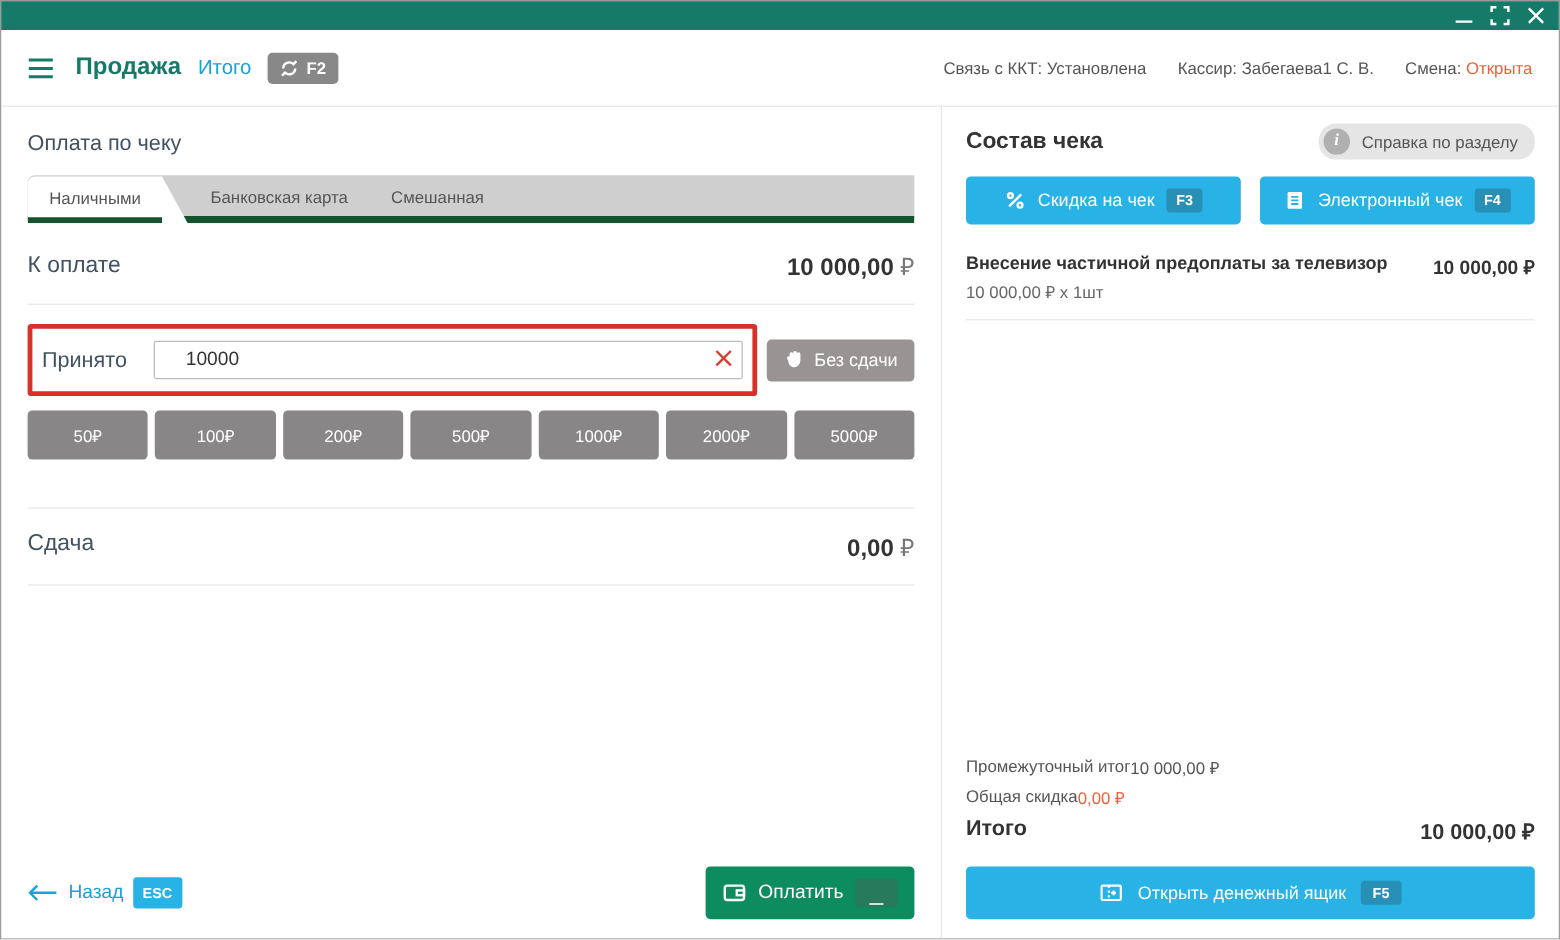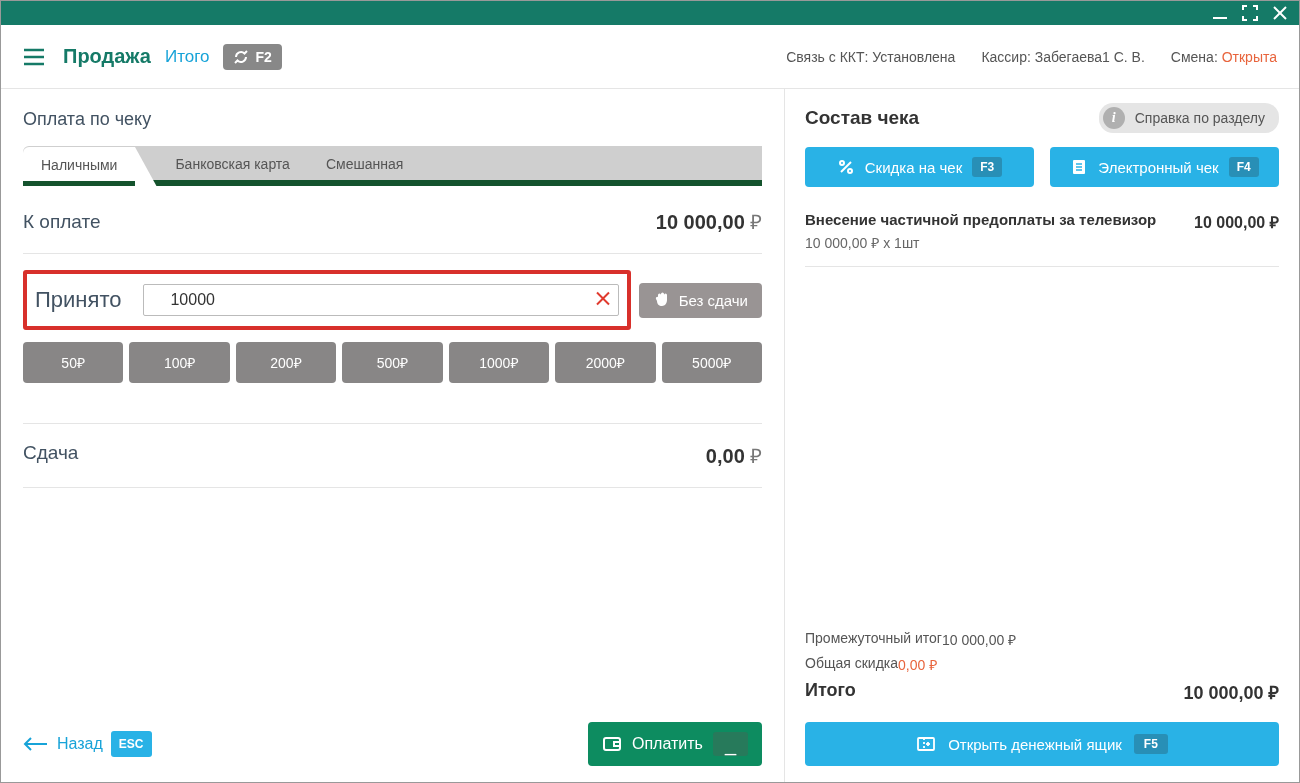--- a/index.html
+++ b/index.html
@@ -24,21 +24,21 @@
   .tabs-bar { display: flex; border-bottom: 6px solid #14532d; background: #cfcfcf; border-top-left-radius: 6px; position: relative; height: 40px; }
   .tabs-bar .tab { padding: 10px 18px; font-size: 14px; color: #555; cursor: pointer; }
   .tabs-bar .tab.active { background: #fff; font-weight: 500; position: relative; top: 1px; border-top-left-radius: 6px; }
   .tabs-bar .slope { width: 0; height: 0; border-right: 22px solid transparent; border-bottom: 40px solid #fff; position: relative; top: 1px; }
   .summary-row { display: flex; justify-content: space-between; align-items: center; padding: 22px 0 18px 0; border-bottom: 1px solid #e5e5e5; }
   .summary-row .lbl { font-size: 19px; color: #425262; font-weight: 500; }
   .summary-row .amt { font-size: 20px; font-weight: 700; color: #333; }
   .amt .cur { font-weight: 500; color: #777; }
   .received-zone { display: flex; gap: 8px; margin-top: 16px; align-items: center; }
   .received-box { display: flex; align-items: center; gap: 22px; border: 4px solid #d8302b; border-radius: 3px; padding: 10px 8px 10px 8px; flex: 1; }
-  .received-box .rlbl { font-size: 22px; color: #425262; font-weight: 500; }
+  .received-box .rlbl { font-size: 18px; color: #425262; font-weight: 500; }
   .received-input-wrap { flex: 1; position: relative; }
   .received-input { width: 100%; height: 32px; border: 1px solid #bbb; border-radius: 2px; padding: 0 36px 0 26px; font-size: 16px; color: #333; }
   .received-input-wrap .clear-btn { position: absolute; right: 8px; top: 50%; transform: translateY(-50%); cursor: pointer; }
   .no-change-btn { background: #999494; color: #fff; display: flex; align-items: center; gap: 8px; padding: 12px 14px; border-radius: 4px; font-size: 15px; cursor: pointer; height: 35px; }
   .money-row { display: flex; gap: 6px; margin-top: 12px; }
   .money-btn { flex: 1; background: #888686; color: #fff; border-radius: 4px; text-align: center; padding: 11px 0; font-size: 14px; cursor: pointer; }
   .change-row { display: flex; justify-content: space-between; padding: 18px 0; border-top: 1px solid #e5e5e5; border-bottom: 1px solid #e5e5e5; margin-top: 40px; }
   .change-row .lbl { font-size: 19px; color: #425262; font-weight: 500; }
   .change-row .amt { font-size: 20px; font-weight: 700; }
   .footer-left { margin-top: auto; display: flex; align-items: center; justify-content: space-between; padding-top: 16px; }

